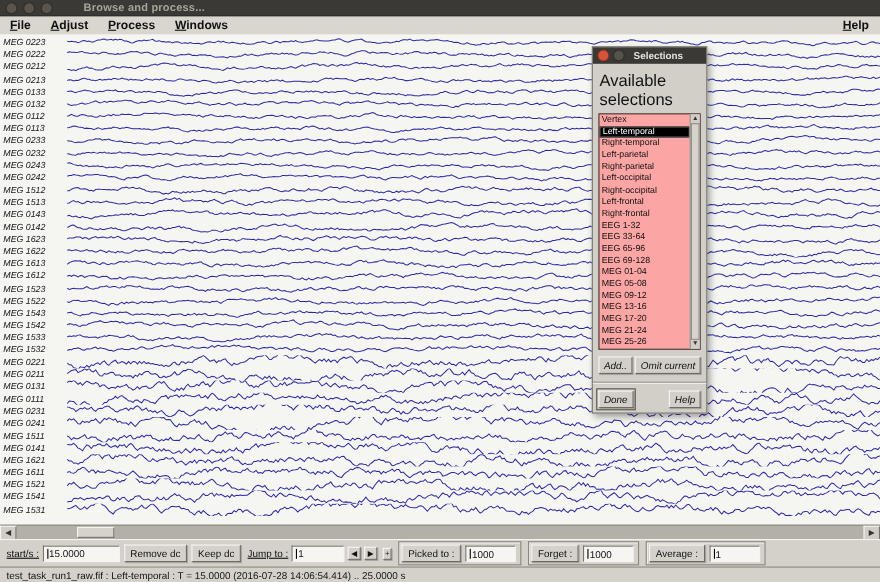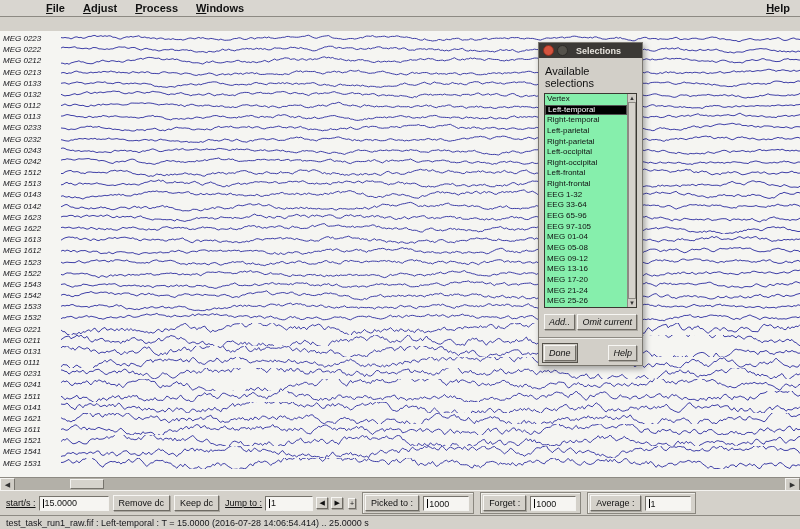--- a/index.html
+++ b/index.html
@@ -5,21 +5,21 @@
   html,body{margin:0;padding:0;}
   body{width:800px;height:529px;overflow:hidden;font-family:"Liberation Sans",sans-serif;background:#d4d1ca;position:relative;}
   .window{position:absolute;inset:0;}
 
   
   .titlebar{height:14px;background:#3b3935;display:flex;align-items:center;border-bottom:1px solid #2a2925;}
   .tb-btn{width:9px;height:9px;border-radius:50%;background:#59554e;border:1px solid #2e2c28;margin-left:5px;}
   .tb-title{color:#a8a49c;font-size:10px;font-weight:bold;margin-left:28px;letter-spacing:.2px;}
 
   
-  .menubar{height:16px;background:#d9d6d0;border-bottom:1px solid #8d8a83;display:flex;align-items:center;font-size:11px;font-weight:bold;color:#111;padding-left:37px;}
+  .menubar{height:16px;background:#d9d6d0;border-bottom:1px solid #8d8a83;display:flex;align-items:center;font-size:11px;font-weight:bold;color:#111;}
   .menu-item{padding:0 9px;cursor:default;}
   .menu-spacer{flex:1;}
   .menu-help{padding:0 10px;}
   u{text-decoration:underline;}
 
   
   .main{position:absolute;top:31px;left:0;right:0;height:446px;background:#f5f5f2;overflow:hidden;}
   .rows{position:absolute;inset:2px 0 8px 0;display:flex;flex-direction:column;font-style:italic;}
   .row{flex:1;display:flex;align-items:center;min-height:0;}
   .ch-label{width:58px;font-size:8px;color:#15151a;padding-left:3px;white-space:nowrap;flex:none;}
@@ -46,38 +46,44 @@
   
   .statusbar{position:absolute;top:515px;left:0;right:0;height:14px;background:#d4d1ca;border-top:1px solid #8d8a83;display:flex;align-items:center;font-size:9px;color:#15151a;padding-left:6px;}
 
   
   .dialog{position:absolute;left:538px;top:42px;width:103px;z-index:20;background:#d2cfc8;border:1px solid #7a776f;box-shadow:2px 3px 6px rgba(0,0,0,.35);}
   .dlg-title{height:15px;background:#3b3935;display:flex;align-items:center;text-align:center;}
   .dlg-close{width:9px;height:9px;border-radius:50%;background:#d5543e;border:1px solid #8c2f1f;margin-left:4px;}
   .dlg-circle{width:9px;height:9px;border-radius:50%;background:#55524b;border:1px solid #2e2c28;margin-left:3px;}
   .dlg-title-text{color:#e6e3dc;font-size:9px;font-weight:bold;margin-left:8px;}
   .dlg-body{padding:5px 5px 4px 5px;}
-  .dlg-label{font-size:11px;color:#111;margin:2px 0 4px 1px;}
-  .listwrap{display:flex;border:1px solid #3a3832;background:#86efac;height:213px;}
+  .dlg-label{font-size:15px;color:#111;margin:2px 0 4px 1px;}
+  .listwrap{display:flex;border:1px solid #3a3832;background:#fca5a5;height:213px;}
   .listbox{flex:1;overflow:hidden;}
   .list-item{font-size:8px;height:10.65px;line-height:10.65px;padding-left:2px;color:#111;white-space:nowrap;}
   .list-item.selected{background:#000;color:#fff;border:1px solid #555;height:8.65px;line-height:8.65px;}
   .vscroll{width:8px;background:#c6c3bc;border-left:1px solid #8d8a83;display:flex;flex-direction:column;font-size:6px;color:#333;}
   .vs-arrow{height:8px;text-align:center;line-height:8px;background:#d0cdc6;}
   .vs-thumb{flex:1;background:#d6d3cc;border:1px solid #8d8a83;margin:0;}
   .dlg-buttons{display:flex;justify-content:space-between;margin-top:6px;}
   .dlg-btn{background:#d2cfc8;border:1px solid;border-color:#f7f6f3 #6e6b64 #6e6b64 #f7f6f3;box-shadow:1px 1px 0 #a9a69f;font-size:9px;padding:2px 4px;color:#111;white-space:nowrap;font-style:italic;}
   .dlg-sep{border:none;border-top:1px solid #8d8a83;border-bottom:1px solid #f1f0ec;margin:7px -5px 6px -5px;}
   .dlg-btn.focused{outline:1px solid #55524b;outline-offset:1px;}
 </style>
 </head>
 <body>
 
 <div class="window">
 
+  <div class="titlebar">
+    <div class="tb-btn"></div>
+    <div class="tb-btn"></div>
+    <div class="tb-btn"></div>
+    <div class="tb-title">Browse and process...</div>
+  </div>
 
   <div class="menubar">
     <div class="menu-item"><u>F</u>ile</div>
     <div class="menu-item"><u>A</u>djust</div>
     <div class="menu-item"><u>P</u>rocess</div>
     <div class="menu-item"><u>W</u>indows</div>
     <div class="menu-spacer"></div>
     <div class="menu-item menu-help"><u>H</u>elp</div>
   </div>
 
@@ -464,21 +470,21 @@
             <div class="list-item">Right-temporal</div>
             <div class="list-item">Left-parietal</div>
             <div class="list-item">Right-parietal</div>
             <div class="list-item">Left-occipital</div>
             <div class="list-item">Right-occipital</div>
             <div class="list-item">Left-frontal</div>
             <div class="list-item">Right-frontal</div>
             <div class="list-item">EEG 1-32</div>
             <div class="list-item">EEG 33-64</div>
             <div class="list-item">EEG 65-96</div>
-            <div class="list-item">EEG 97-105</div>
+            <div class="list-item">EEG 69-128</div>
             <div class="list-item">MEG 01-04</div>
             <div class="list-item">MEG 05-08</div>
             <div class="list-item">MEG 09-12</div>
             <div class="list-item">MEG 13-16</div>
             <div class="list-item">MEG 17-20</div>
             <div class="list-item">MEG 21-24</div>
             <div class="list-item">MEG 25-26</div>
           </div>
         <div class="vscroll">
           <div class="vs-arrow">▲</div>

